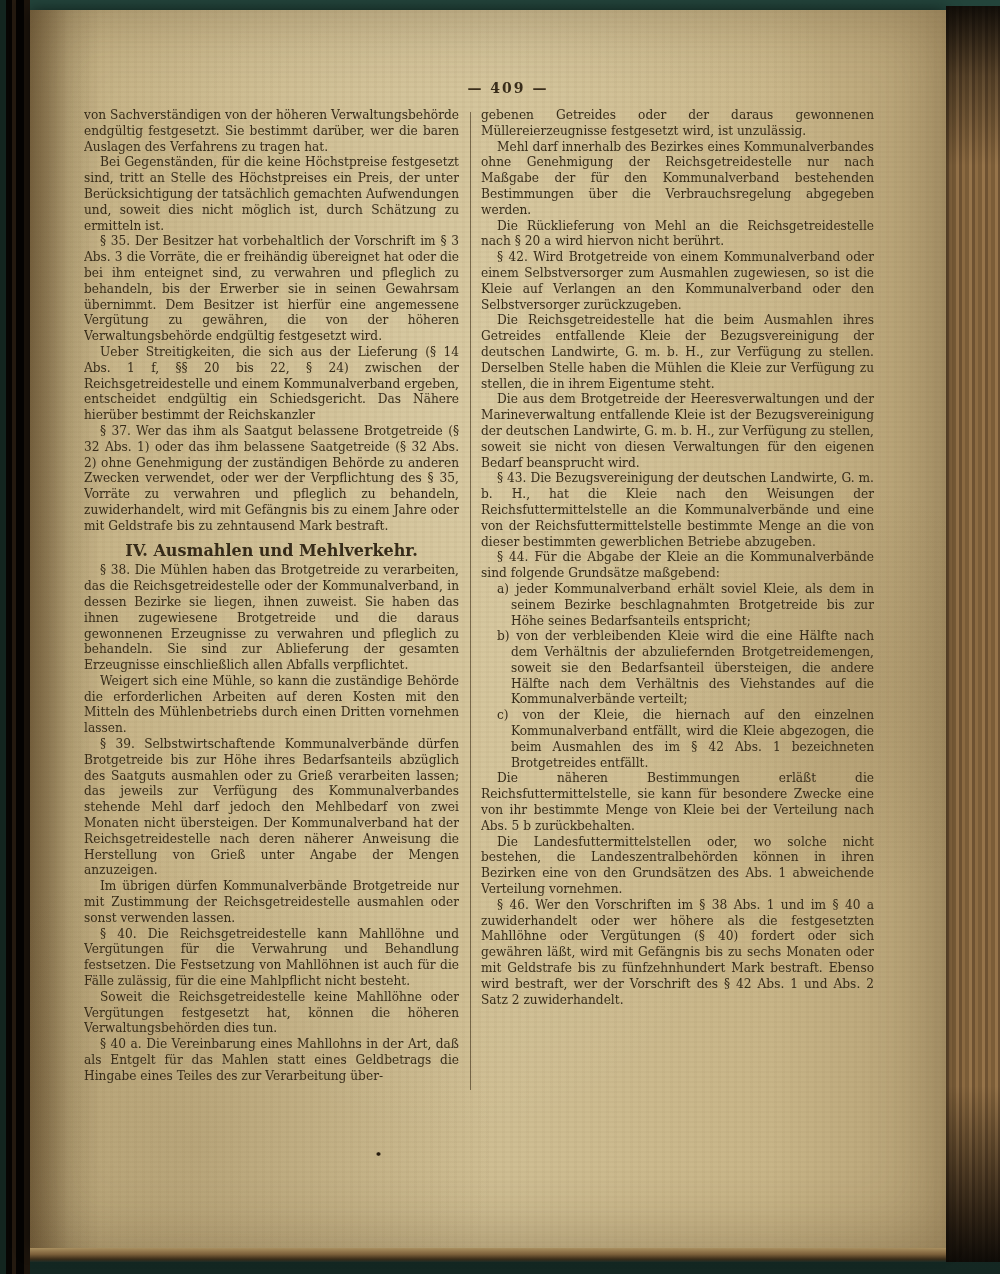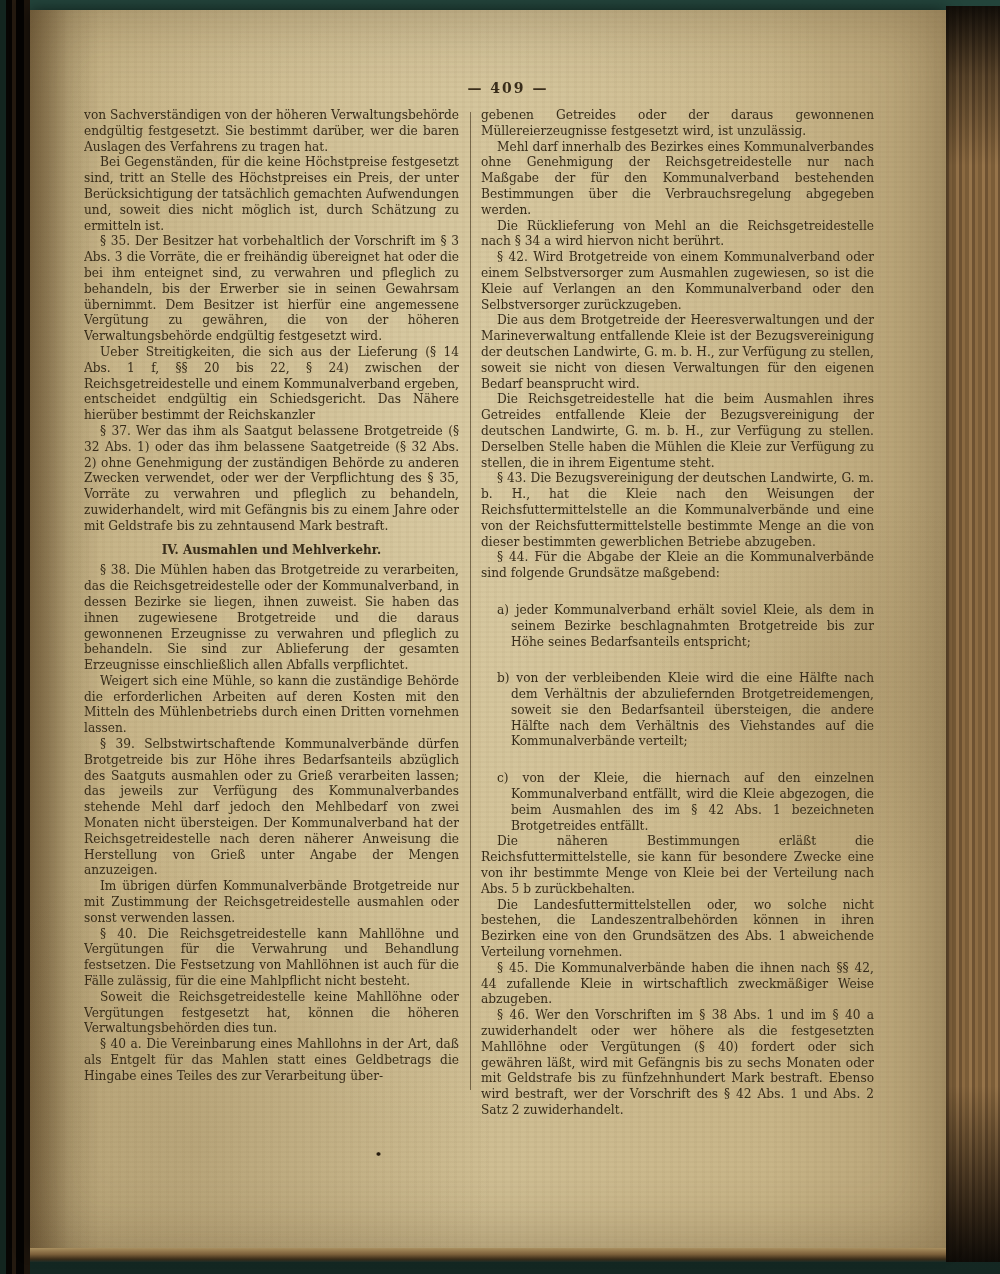--- a/index.html
+++ b/index.html
@@ -54,22 +54,22 @@
 
   .col { color:#362b19; font-size:12.2px; line-height:15.8px; text-align:justify;
     overflow:hidden; height:1008px; hyphens:auto; -webkit-hyphens:auto; }
   .col-left  { width:375px; }
   .col-right { flex:1; }
   .col-divider { width:1px; background:rgba(58,44,22,0.6); margin:4px 10px 30px 11px; }
 
   .blk { margin:0; }
   .blk.para { text-indent:16px; }
   .blk.cont { text-indent:0; }
-  .blk.list { padding-left:30px; text-indent:-14px; text-align:justify;margin-top:21px; }
-  .blk.heading { text-align:center; font-weight:bold; text-indent:0; margin:8px 0 5px; font-size:12px; }
+  .blk.list { padding-left:30px; text-indent:-14px; text-align:justify; }
+  .blk.heading { text-align:center; font-weight:bold; text-indent:0; margin:8px 0 5px; font-size:16px; }
 
   .ink-spot { position:absolute; left:346px; top:1142px; width:5px; height:4px;
     background:radial-gradient(circle,#241a0d 0 40%, rgba(36,26,13,0.4) 70%, rgba(0,0,0,0) 100%);
     border-radius:50%; }
 </style>
 </head>
 <body>
 
 <div class="scene">
 
@@ -97,32 +97,31 @@
           <p class="blk para">§ 39. Selbstwirtschaftende Kommunalverbände dürfen Brotgetreide bis zur Höhe ihres Bedarfsanteils abzüglich des Saatguts ausmahlen oder zu Grieß verarbeiten lassen; das jeweils zur Verfügung des Kommunalverbandes stehende Mehl darf jedoch den Mehlbedarf von zwei Monaten nicht übersteigen. Der Kommunalverband hat der Reichsgetreidestelle nach deren näherer Anweisung die Herstellung von Grieß unter Angabe der Mengen anzuzeigen.</p>
           <p class="blk para">Im übrigen dürfen Kommunalverbände Brotgetreide nur mit Zustimmung der Reichsgetreidestelle ausmahlen oder sonst verwenden lassen.</p>
           <p class="blk para">§ 40. Die Reichsgetreidestelle kann Mahllöhne und Vergütungen für die Verwahrung und Behandlung festsetzen. Die Festsetzung von Mahllöhnen ist auch für die Fälle zulässig, für die eine Mahlpflicht nicht besteht.</p>
           <p class="blk para">Soweit die Reichsgetreidestelle keine Mahllöhne oder Vergütungen festgesetzt hat, können die höheren Verwaltungsbehörden dies tun.</p>
           <p class="blk para">§ 40 a. Die Vereinbarung eines Mahllohns in der Art, daß als Entgelt für das Mahlen statt eines Geldbetrags die Hingabe eines Teiles des zur Verarbeitung über-</p>
         </div>
       <div class="col-divider"></div>
       <div class="col col-right" id="col-right">
           <p class="blk cont">gebenen Getreides oder der daraus gewonnenen Müllereierzeugnisse festgesetzt wird, ist unzulässig.</p>
           <p class="blk para">Mehl darf innerhalb des Bezirkes eines Kommunalverbandes ohne Genehmigung der Reichsgetreidestelle nur nach Maßgabe der für den Kommunalverband bestehenden Bestimmungen über die Verbrauchsregelung abgegeben werden.</p>
-          <p class="blk para">Die Rücklieferung von Mehl an die Reichsgetreidestelle nach § 34 a wird hiervon nicht berührt.</p>
+          <p class="blk para">Die Rücklieferung von Mehl an die Reichsgetreidestelle nach § 20 a wird hiervon nicht berührt.</p>
           <p class="blk para">§ 42. Wird Brotgetreide von einem Kommunalverband oder einem Selbstversorger zum Ausmahlen zugewiesen, so ist die Kleie auf Verlangen an den Kommunalverband oder den Selbstversorger zurückzugeben.</p>
+          <p class="blk para">Die Reichsgetreidestelle hat die beim Ausmahlen ihres Getreides entfallende Kleie der Bezugsvereinigung der deutschen Landwirte, G. m. b. H., zur Verfügung zu stellen. Derselben Stelle haben die Mühlen die Kleie zur Verfügung zu stellen, die in ihrem Eigentume steht.</p>
           <p class="blk para">Die aus dem Brotgetreide der Heeresverwaltungen und der Marineverwaltung entfallende Kleie ist der Bezugsvereinigung der deutschen Landwirte, G. m. b. H., zur Verfügung zu stellen, soweit sie nicht von diesen Verwaltungen für den eigenen Bedarf beansprucht wird.</p>
-          <p class="blk para">Die Reichsgetreidestelle hat die beim Ausmahlen ihres Getreides entfallende Kleie der Bezugsvereinigung der deutschen Landwirte, G. m. b. H., zur Verfügung zu stellen. Derselben Stelle haben die Mühlen die Kleie zur Verfügung zu stellen, die in ihrem Eigentume steht.</p>
           <p class="blk para">§ 43. Die Bezugsvereinigung der deutschen Landwirte, G. m. b. H., hat die Kleie nach den Weisungen der Reichsfuttermittelstelle an die Kommunalverbände und eine von der Reichsfuttermittelstelle bestimmte Menge an die von dieser bestimmten gewerblichen Betriebe abzugeben.</p>
           <p class="blk para">§ 44. Für die Abgabe der Kleie an die Kommunalverbände sind folgende Grundsätze maßgebend:</p>
           <p class="blk list">a) jeder Kommunalverband erhält soviel Kleie, als dem in seinem Bezirke beschlagnahmten Brotgetreide bis zur Höhe seines Bedarfsanteils entspricht;</p>
           <p class="blk list">b) von der verbleibenden Kleie wird die eine Hälfte nach dem Verhältnis der abzuliefernden Brotgetreidemengen, soweit sie den Bedarfsanteil übersteigen, die andere Hälfte nach dem Verhältnis des Viehstandes auf die Kommunalverbände verteilt;</p>
           <p class="blk list">c) von der Kleie, die hiernach auf den einzelnen Kommunalverband entfällt, wird die Kleie abgezogen, die beim Ausmahlen des im § 42 Abs. 1 bezeichneten Brotgetreides entfällt.</p>
           <p class="blk para">Die näheren Bestimmungen erläßt die Reichsfuttermittelstelle, sie kann für besondere Zwecke eine von ihr bestimmte Menge von Kleie bei der Verteilung nach Abs. 5 b zurückbehalten.</p>
           <p class="blk para">Die Landesfuttermittelstellen oder, wo solche nicht bestehen, die Landeszentralbehörden können in ihren Bezirken eine von den Grundsätzen des Abs. 1 abweichende Verteilung vornehmen.</p>
-          <p class="blk para">§ 45. Die Kommunalverbände haben die ihnen nach §§ 42, 44 zufallende Kleie in wirtschaftlich zweckmäßiger Weise abzugeben.</p>
           <p class="blk para">§ 46. Wer den Vorschriften im § 38 Abs. 1 und im § 40 a zuwiderhandelt oder wer höhere als die festgesetzten Mahllöhne oder Vergütungen (§ 40) fordert oder sich gewähren läßt, wird mit Gefängnis bis zu sechs Monaten oder mit Geldstrafe bis zu fünfzehnhundert Mark bestraft. Ebenso wird bestraft, wer der Vorschrift des § 42 Abs. 1 und Abs. 2 Satz 2 zuwiderhandelt.</p>
         </div>
     </div>
 
     <div class="ink-spot"></div>
   </div>
 
   <div class="bottom-edge"></div>
 
 </div>

